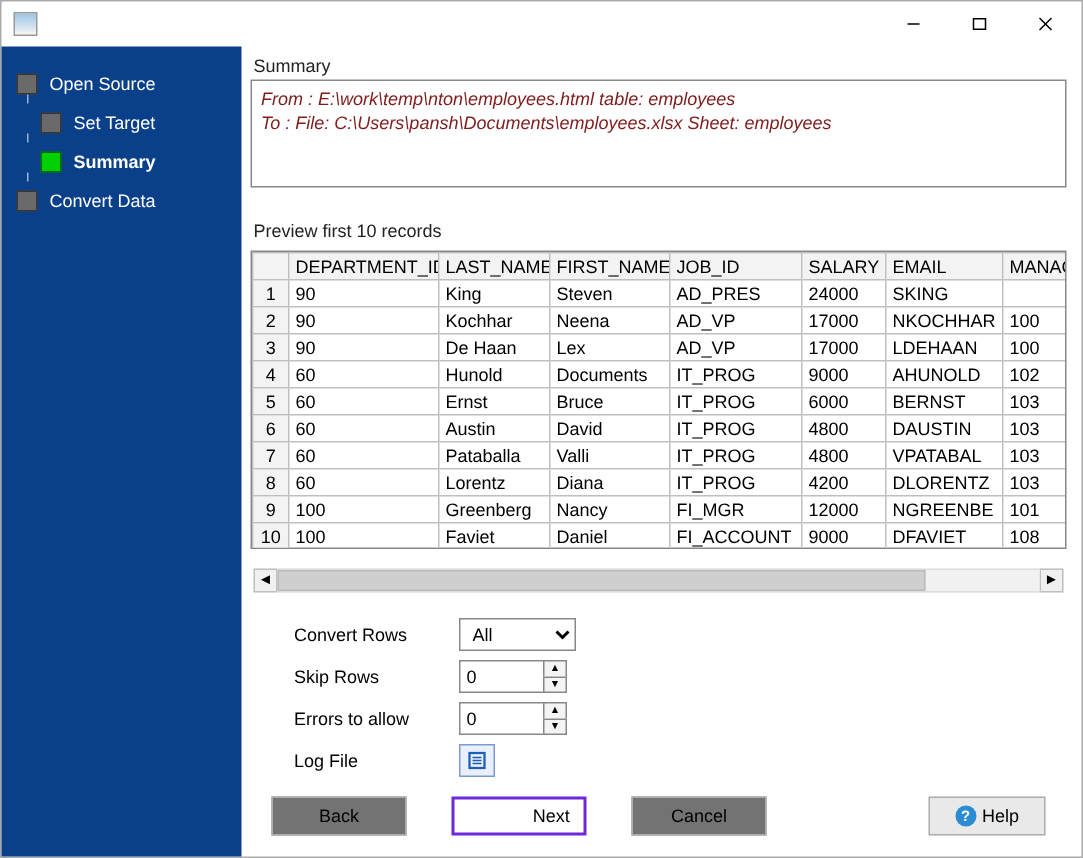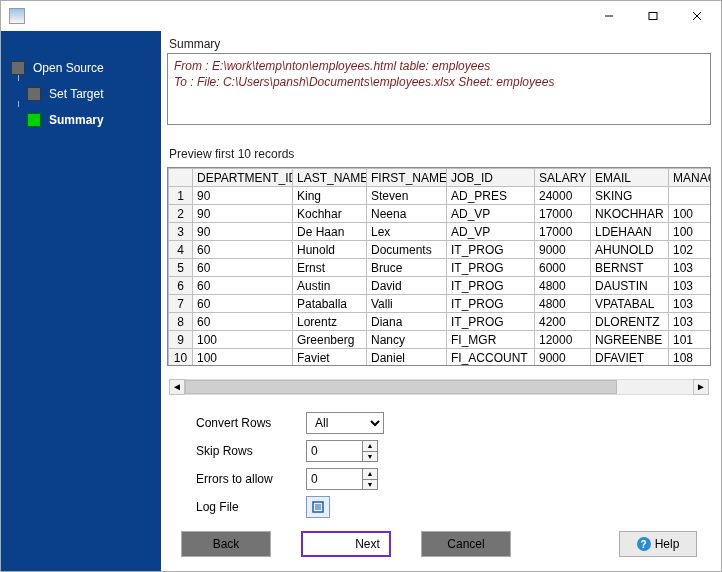--- a/index.html
+++ b/index.html
@@ -3,21 +3,21 @@
 <meta charset="utf-8">
 <style>
   * { box-sizing: border-box; font-family: "Segoe UI", Tahoma, sans-serif; font-size: 12px; }
   html, body { margin: 0; padding: 0; width: 722px; height: 572px; background: #fff; color: #000; }
   .window { width: 722px; height: 572px; border: 1px solid #aaa; display: flex; flex-direction: column; }
   .titlebar { height: 30px; display: flex; align-items: center; justify-content: flex-end; padding: 0 2px; }
   .titlebar .appicon { width:16px; height:16px; margin-left:6px; margin-right:auto; background:linear-gradient(#9cc5e6,#f5f5f5); border:1px solid #999; }
   .winbtn { width: 44px; height: 28px; display:flex; align-items:center; justify-content:center; }
   .winbtn svg { stroke:#000; stroke-width:1; fill:none; }
   .body { flex:1; display:flex; min-height:0; }
-  .sidebar { width:160px; background:#0a3f8a; padding-top:24px; }
+  .sidebar { width:160px; background:#0a3f8a; padding-top:12px; }
   .step { display:flex; align-items:center; height:26px; padding-left:10px; color:#fff; position:relative; }
   .step.sub { padding-left:26px; }
   .step .box { width:14px; height:14px; background:#6a6a6a; border:1px solid rgba(0,0,0,.5); margin-right:8px; position:relative; flex-shrink:0;}
   .step.active .box { background:#00d000; }
   .step.active .label { font-weight:bold; }
   .step .label { font-size:12px; }
   .step::before { content:""; position:absolute; left:17px; top:-6px; width:0; height:6px; border-left:1px dashed rgba(255,255,255,.6);}
   .step.first::before { display:none;}
   .main { flex:1; display:flex; flex-direction:column; padding:4px 10px 0 6px; min-width:0;}
   .section-label { font-size:12px; color:#222; margin:2px 0 2px 2px;}
@@ -82,20 +82,24 @@
         <span class="label">Open Source</span>
       </div>
       <div class="step sub">
         <div class="box"></div>
         <span class="label">Set Target</span>
       </div>
       <div class="step sub active">
         <div class="box"></div>
         <span class="label">Summary</span>
       </div>
+      <div class="step">
+        <div class="box"></div>
+        <span class="label">Convert Data</span>
+      </div>
     </div>
     <div class="main">
       <div class="section-label">Summary</div>
       <div class="summary-box">
         <div>From : E:\work\temp\nton\employees.html table: employees</div>
         <div>To : File: C:\Users\pansh\Documents\employees.xlsx Sheet: employees</div>
       </div>
       <div class="section-label" style="margin-top:22px;">Preview first 10 records</div>
       <div class="preview-wrap">
         <table>

